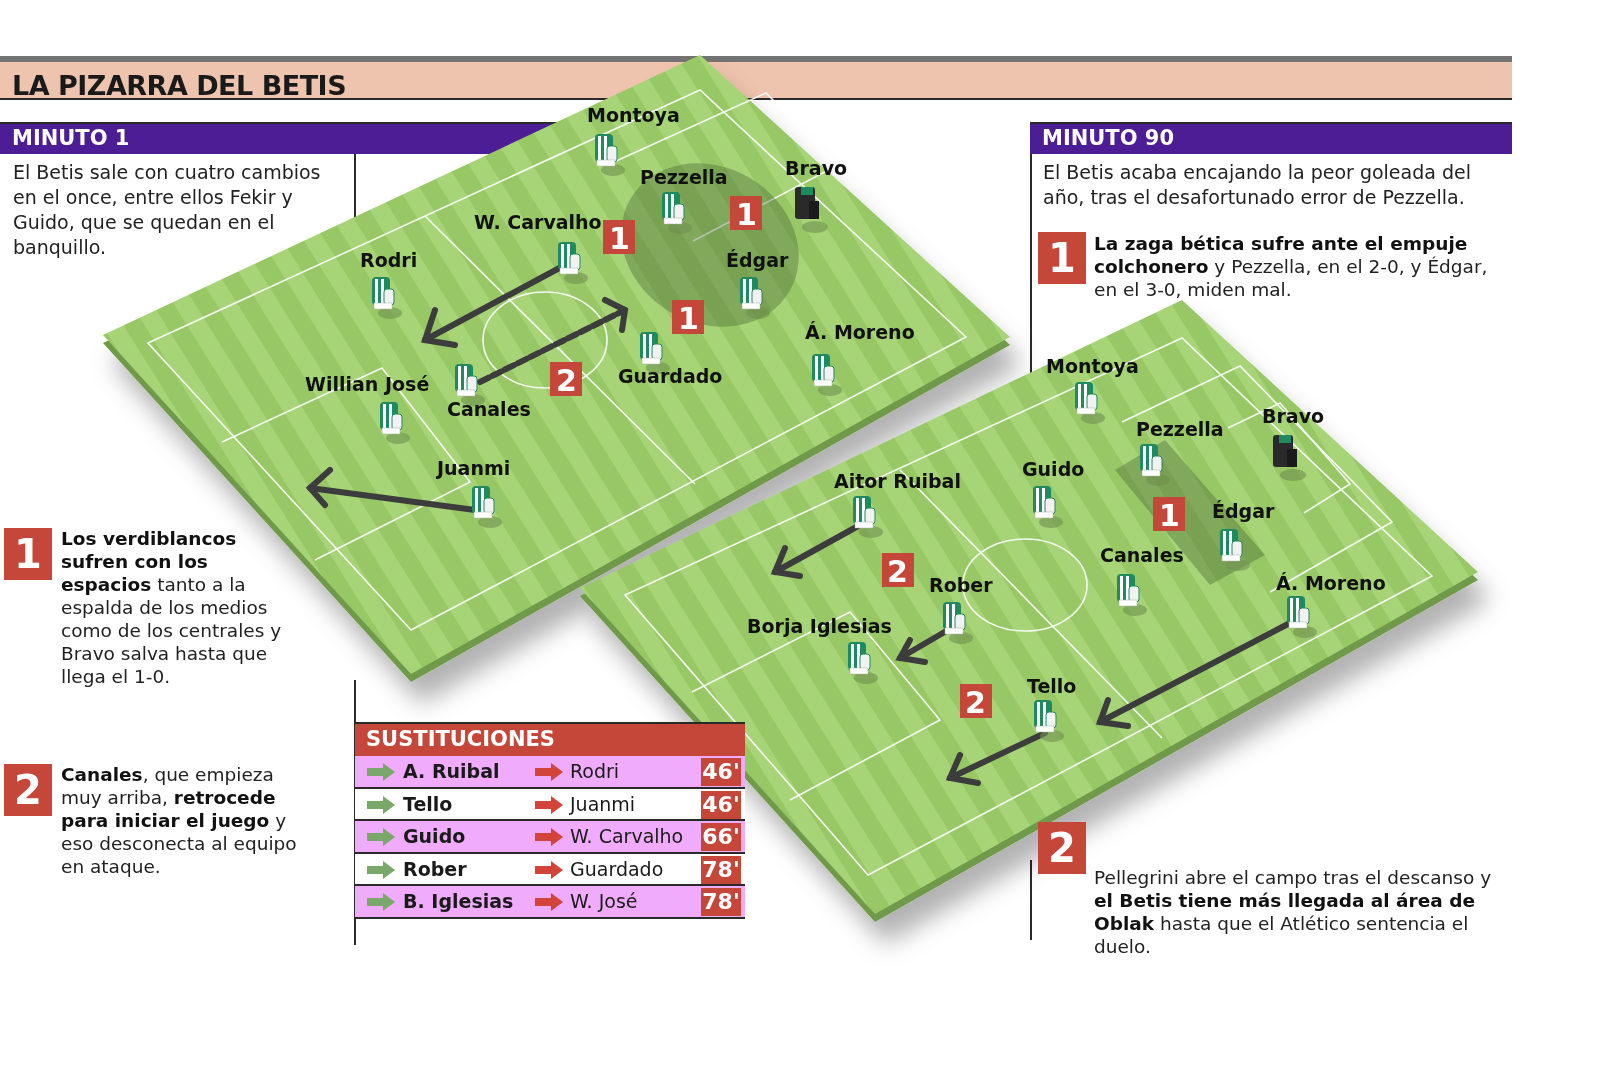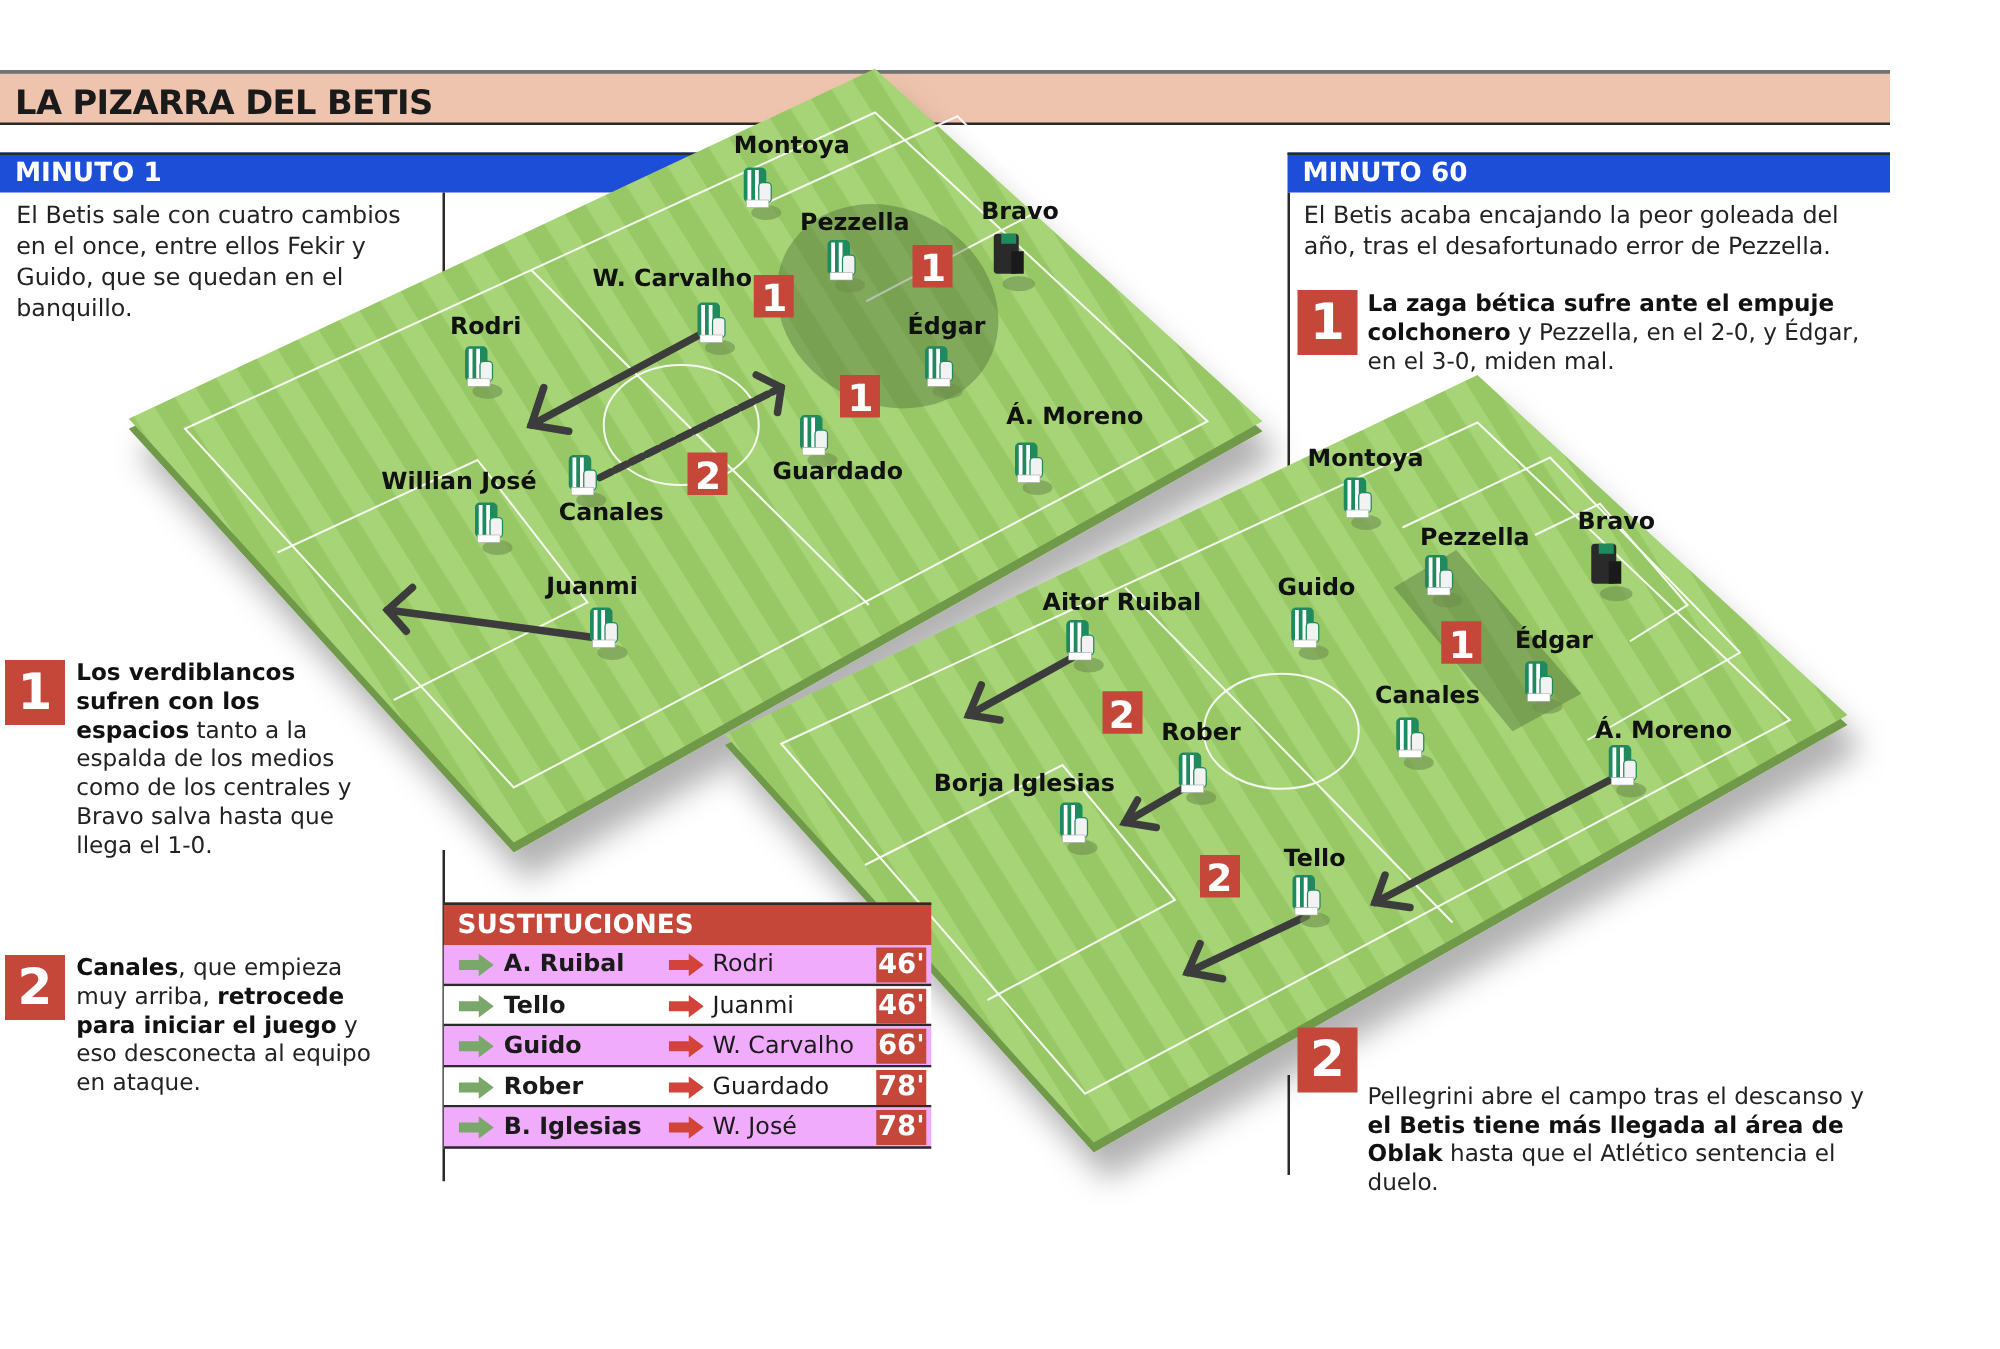--- a/index.html
+++ b/index.html
@@ -1,21 +1,21 @@
 <!DOCTYPE html>
 <html><head>
 <meta charset="utf-8">
 <style>
   * { box-sizing: border-box; margin: 0; padding: 0; }
   body { width: 1600px; height: 1079px; background: #ffffff; position: relative; overflow: hidden;
          font-family: "DejaVu Sans", "Liberation Sans", sans-serif; color: #1a1a1a; }
   .title-bar { position: absolute; left: 0; top: 56px; width: 1512px; height: 44px; background: #efc4ae;
-               border-top: 3px solid #737373; border-bottom: 2px solid #2a2a2a; }
+               border-top: 6px solid #737373; border-bottom: 2px solid #2a2a2a; }
   .title-bar span { position: absolute; left: 12px; top: 8px; font-size: 27px; font-weight: bold; letter-spacing: -0.5px; }
-  .section-head { position: absolute; height: 32px; background: #1d4ed8; border-top: 2px solid #2a2a2a; }
+  .section-head { position: absolute; height: 32px; background: #4c1d95; border-top: 2px solid #2a2a2a; }
   .section-head span { position: absolute; left: 12px; top: 2px; color: #fff; font-size: 21px; font-weight: bold; }
   .vline { position: absolute; width: 2px; background: #2a2a2a; }
   .intro { position: absolute; font-size: 19px; line-height: 25px; color: #222; }
   .note { position: absolute; font-size: 18.5px; line-height: 23px; color: #222; }
   .note b { font-weight: bold; color: #111; }
   .num-badge { position: absolute; background: #c4473a; color: #fff; font-weight: bold; font-size: 40px;
                text-align: center; line-height: 52px; width: 48px; height: 52px; }
   svg.pitch { position: absolute; left: 0; top: 0; }
   .subs { position: absolute; left: 355px; top: 722px; width: 390px; }
   .subs-head { background: #c4473a; height: 34px; border-top: 2px solid #2a2a2a; }
@@ -36,21 +36,21 @@
 
 <div class="title-bar">
   <span>LA PIZARRA DEL BETIS</span>
 </div>
 
 <div class="section-head" style="left:0; top:122px; width:600px;">
   <span>MINUTO 1</span>
 </div>
 
 <div class="section-head" style="left:1030px; top:122px; width:482px;">
-  <span>MINUTO 60</span>
+  <span>MINUTO 90</span>
 </div>
 
 <div class="vline" style="left:354px; top:154px; height:240px;"></div>
 <div class="vline" style="left:354px; top:680px; height:265px;"></div>
 <div class="vline" style="left:1030px; top:154px; height:240px;"></div>
 <div class="vline" style="left:1030px; top:860px; height:80px;"></div>
 
 <svg class="pitch" width="1600" height="1079" viewBox="0 0 1600 1079">
   <defs>
     <pattern id="stripes" patternUnits="userSpaceOnUse" width="36" height="36" patternTransform="rotate(-32)">

